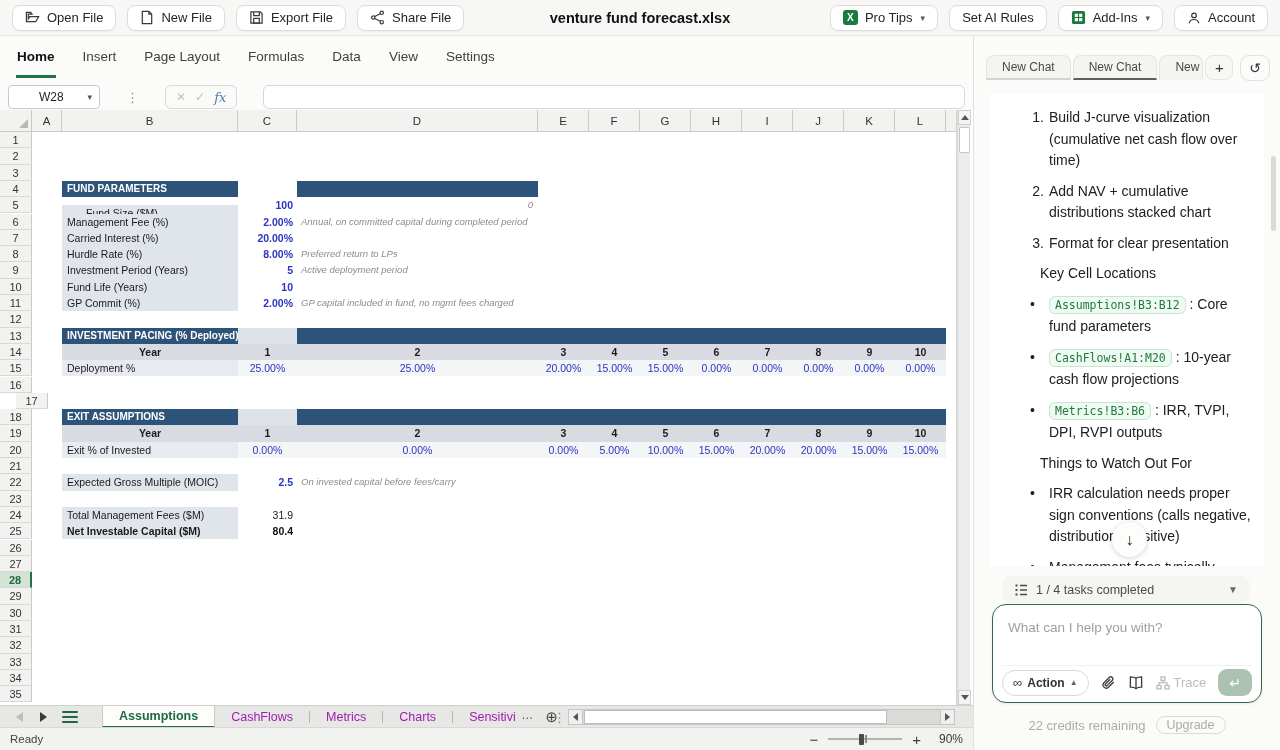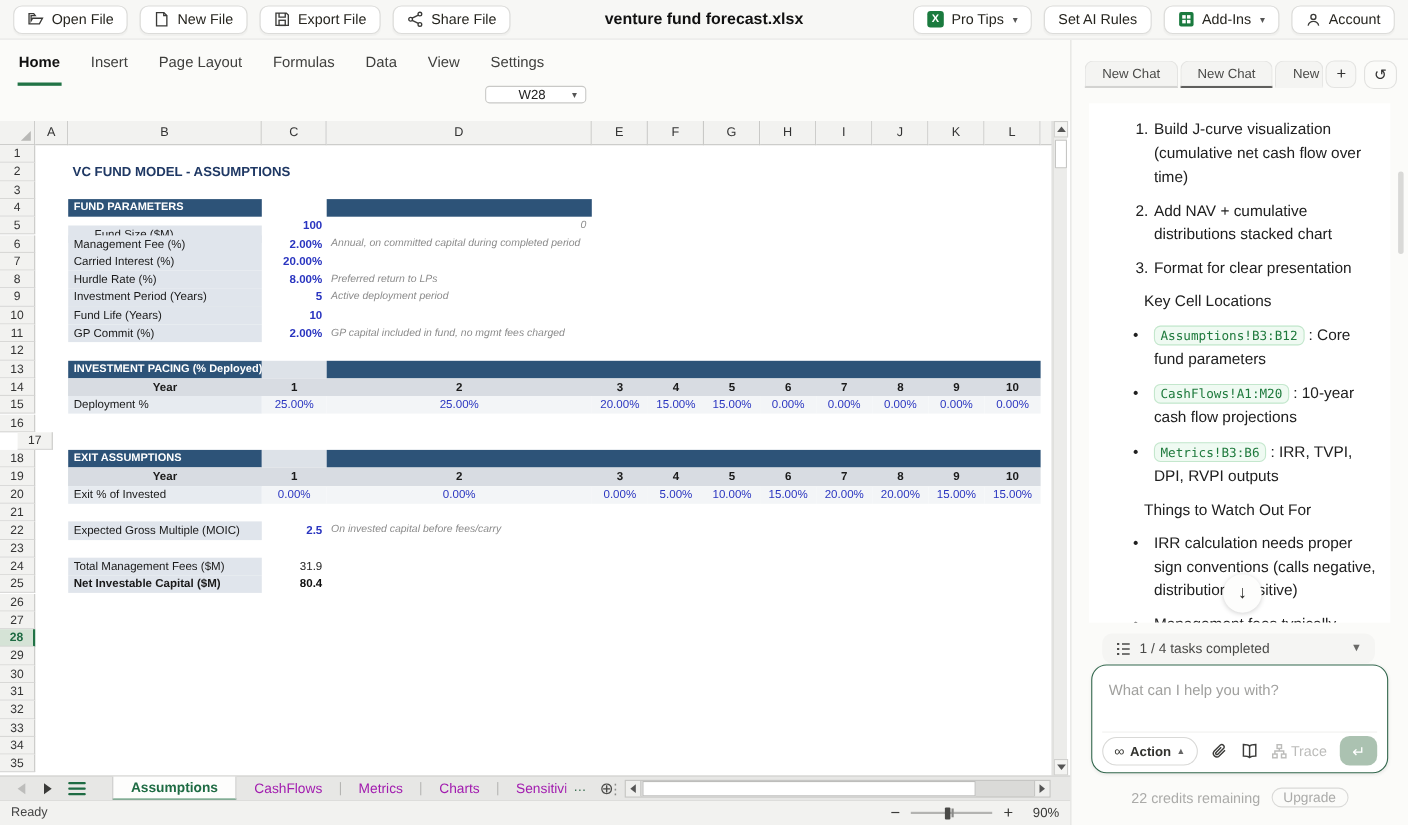--- a/index.html
+++ b/index.html
@@ -18,21 +18,21 @@
   .glogo { width:15px; height:15px; background:#1a7a3e; border-radius:3px; color:#fff; font-weight:bold; font-size:10px; display:flex; align-items:center; justify-content:center; }
 
   
   .sheet-region { position:absolute; left:0; top:36px; width:973px; height:714px; background:#fbfbf9; }
   .v-divider { position:absolute; left:973px; top:36px; width:1px; height:714px; background:#e1e1df; z-index:5; }
 
   .menubar { position:absolute; left:0; top:0; width:100%; height:42px; display:flex; align-items:flex-end; gap:26px; padding:0 0 0 16px; }
   .menu-item { font-size:13.5px; color:#3f3f3d; padding:0 1px 11px 1px; border-bottom:3px solid transparent; cursor:pointer; }
   .menu-item.active { font-weight:bold; color:#111; border-bottom-color:#217346; }
 
-  .formulabar { position:absolute; left:0; top:42px; width:100%; height:38px; display:flex; align-items:center; gap:26px; padding:0 8px;flex-direction:column; }
+  .formulabar { position:absolute; left:0; top:42px; width:100%; height:38px; display:flex; align-items:center; gap:26px; padding:0 8px; }
   .namebox { width:92px; height:24px; border:1px solid #c9c9c7; border-radius:4px; background:#fff; display:flex; align-items:center; padding:0 7px; }
   .namebox .ref { flex:1; text-align:center; font-size:12px; color:#222; }
   .vdots { color:#8a8a88; font-size:13px; letter-spacing:0; }
   .fxgroup { height:24px; display:flex; align-items:center; gap:9px; padding:0 10px; border:1px solid #dadad8; border-radius:6px; background:#fafaf8; }
   .fx-x, .fx-check { color:#c2c2c0; font-size:12px; }
   .fx-fx { font-family:"DejaVu Serif", serif; font-style:italic; font-size:13px; color:#4f7cb4; }
   .f-input { flex:1; height:24px; border:1px solid #d7d7d5; border-radius:6px; background:#fff; font-size:12px; padding:0 8px; outline:none; font-family:"Liberation Sans", sans-serif; }
   .split-handle { position:absolute; left:476px; top:77px; width:22px; height:5px; border-radius:3px; background:#cfcfcd; }
 
   .grid { position:absolute; left:0; top:74px; width:973px; height:595px; background:#fff; }
@@ -277,21 +277,20 @@
           <div class="rowhdr" style="left: 0px; top: 429.5px; width: 32px; height: 16.3px; line-height: 16.3px; position: absolute;">26</div>
           <div class="rowhdr" style="left: 0px; top: 445.8px; width: 32px; height: 16.3px; line-height: 16.3px; position: absolute;">27</div>
           <div class="rowhdr sel" style="left: 0px; top: 462.1px; width: 32px; height: 16.3px; line-height: 16.3px; position: absolute;">28</div>
           <div class="rowhdr" style="left: 0px; top: 478.4px; width: 32px; height: 16.3px; line-height: 16.3px; position: absolute;">29</div>
           <div class="rowhdr" style="left: 0px; top: 494.7px; width: 32px; height: 16.3px; line-height: 16.3px; position: absolute;">30</div>
           <div class="rowhdr" style="left: 0px; top: 511px; width: 32px; height: 16.3px; line-height: 16.3px; position: absolute;">31</div>
           <div class="rowhdr" style="left: 0px; top: 527.3px; width: 32px; height: 16.3px; line-height: 16.3px; position: absolute;">32</div>
           <div class="rowhdr" style="left: 0px; top: 543.6px; width: 32px; height: 16.3px; line-height: 16.3px; position: absolute;">33</div>
           <div class="rowhdr" style="left: 0px; top: 559.9px; width: 32px; height: 16.3px; line-height: 16.3px; position: absolute;">34</div>
           <div class="rowhdr" style="left: 0px; top: 576.2px; width: 32px; height: 16.3px; line-height: 16.3px; position: absolute;">35</div>
-          <div class="cell c-title" style="left: 66px; top: 38.3px; width: 420px; height: 16.3px; line-height: 16.3px; position: absolute;">VC FUND MODEL - ASSUMPTIONS</div>
           <div class="cell c-dark c-darklabel" style="left: 62px; top: 70.9px; width: 176px; height: 16.3px; line-height: 16.3px; position: absolute;">FUND PARAMETERS</div>
           <div class="cell c-dark" style="left: 297px; top: 70.9px; width: 241px; height: 16.3px; line-height: 16.3px; position: absolute;"></div>
           <div class="cell c-label" style="left: 62px; top: 95px; width: 176px; height: 16.3px; line-height: 16.3px; position: absolute; padding-left: 24px;">Fund Size ($M)</div>
           <div class="cell c-val blue" style="left: 238px; top: 87.2px; width: 59px; height: 16.3px; line-height: 16.3px; position: absolute;">100</div>
           <div class="cell c-note r" style="left: 297px; top: 87.2px; width: 241px; height: 16.3px; line-height: 16.3px; position: absolute;">0</div>
           <div class="cell c-label" style="left: 62px; top: 103.5px; width: 176px; height: 16.3px; line-height: 16.3px; position: absolute;">Management Fee (%)</div>
           <div class="cell c-val blue" style="left: 238px; top: 103.5px; width: 59px; height: 16.3px; line-height: 16.3px; position: absolute;">2.00%</div>
           <div class="cell c-note" style="left: 301px; top: 103.5px; width: 241px; height: 16.3px; line-height: 16.3px; position: absolute;">Annual, on committed capital during completed period</div>
           <div class="cell c-label" style="left: 62px; top: 119.8px; width: 176px; height: 16.3px; line-height: 16.3px; position: absolute;">Carried Interest (%)</div>
           <div class="cell c-val blue" style="left: 238px; top: 119.8px; width: 59px; height: 16.3px; line-height: 16.3px; position: absolute;">20.00%</div>

